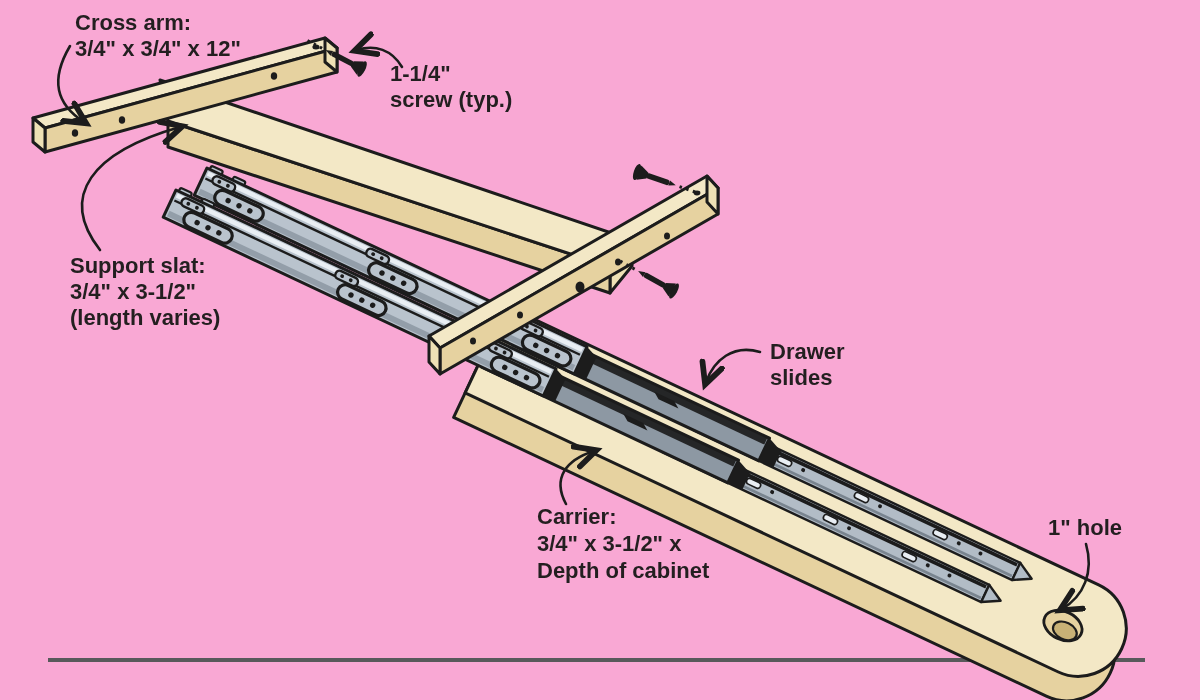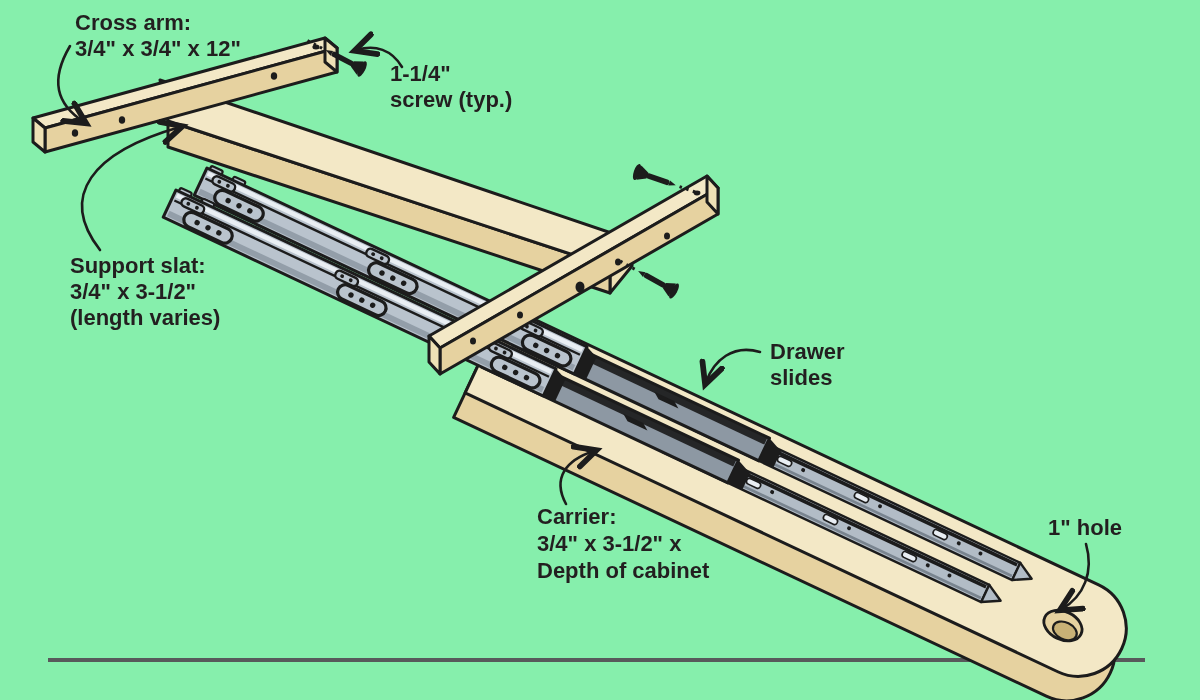--- a/index.html
+++ b/index.html
@@ -1,16 +1,16 @@
 <!DOCTYPE html>
 <html><head>
 <meta charset="utf-8">
 <style>
   html,body{margin:0;padding:0;background:#ffffff;}
-  #stage{width:1200px;height:700px;position:relative;background:#86efac;overflow:hidden;}
+  #stage{width:1200px;height:700px;position:relative;background:#f9a8d4;overflow:hidden;}
   svg{display:block;}
   .label{font-family:"Liberation Sans",sans-serif;font-weight:700;font-size:22px;fill:#231f20;}
   .lead{fill:none;stroke:#1c1c1c;stroke-width:2.6;stroke-linecap:round;}
   .outl{stroke:#1c1c1c;stroke-width:3;stroke-linejoin:round;}
   .outl2{stroke:#1c1c1c;stroke-width:2.4;stroke-linejoin:round;}
   .wood-top{fill:#f3e8c6;}
   .wood-front{fill:#e6d2a0;}
   .wood-end{fill:#eee1b5;}
   .metal{fill:#b9c3cd;}
   .metal2{fill:#b2bcc6;}

